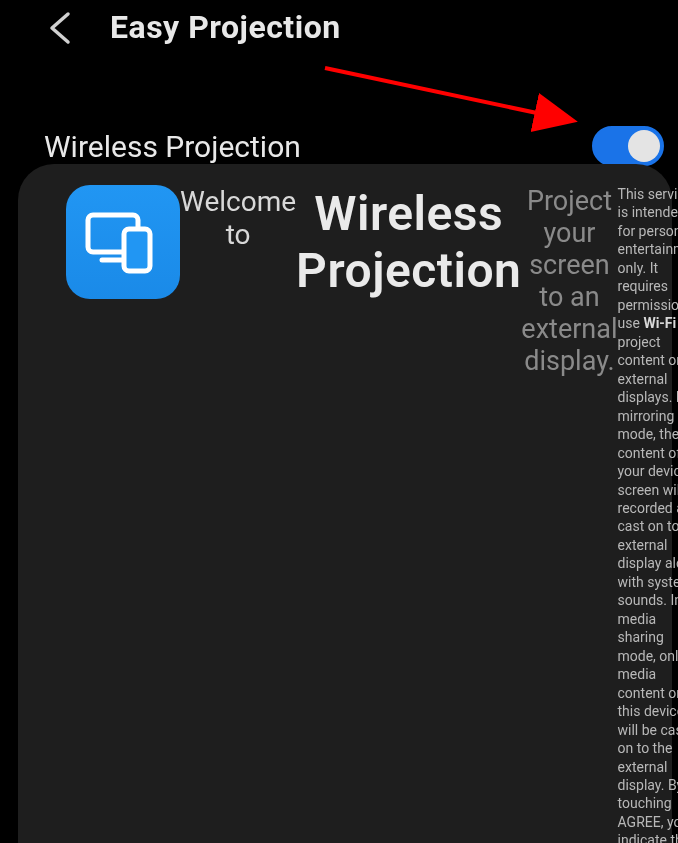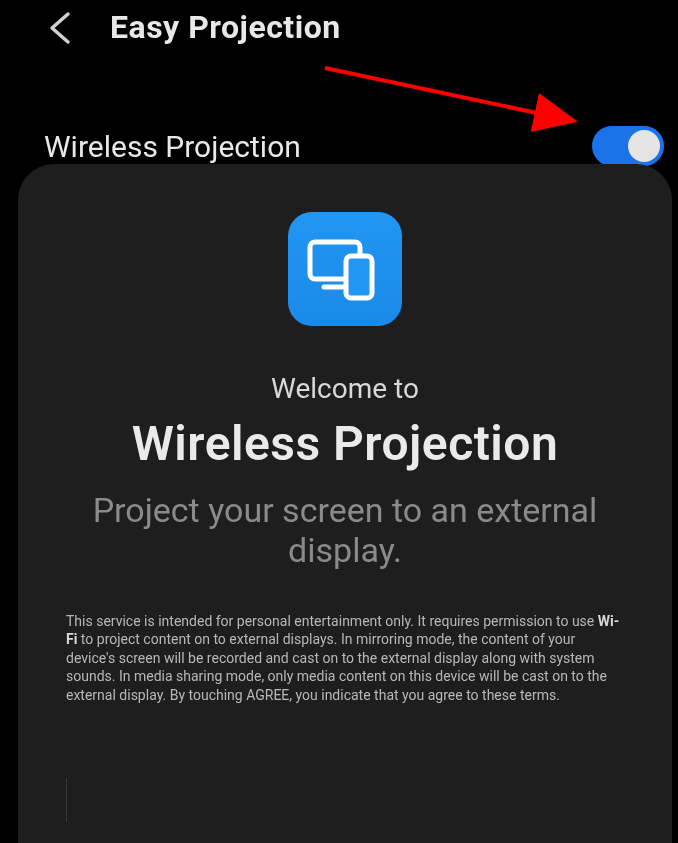--- a/index.html
+++ b/index.html
@@ -65,23 +65,22 @@
       z-index: 5;
     }
     .dialog {
       position: absolute;
       left: 18px;
       right: 6px;
       top: 164px;
       bottom: 0;
       background: #1e1e1e;
       border-radius: 36px 36px 0 0;
-      padding: 48px 48px 0 48px;
+      padding: 21px 48px 0 48px;
       display: flex;
-      flex-direction: column;
     }
     .app-icon-wrap {
       display: flex;
       justify-content: center;
       margin-bottom: 46px;
     }
     .app-icon {
       width: 114px;
       height: 114px;
       background: linear-gradient(180deg, #2196f3 0%, #1a8ae8 100%);
@@ -101,21 +100,21 @@
       text-align: center;
       color: #eaeaea;
       font-size: 48px;
       font-weight: 600;
       letter-spacing: 0.5px;
       margin-bottom: 18px;
     }
     .dialog-subtitle {
       text-align: center;
       color: #8a8a8a;
-      font-size: 34px;
+      font-size: 27px;
       font-weight: 400;
       margin-bottom: 42px;
     }
     .terms {
       color: #b8b8b8;
       font-size: 14px;
       line-height: 1.32;
       font-weight: 400;
     }
     .terms .bold {

